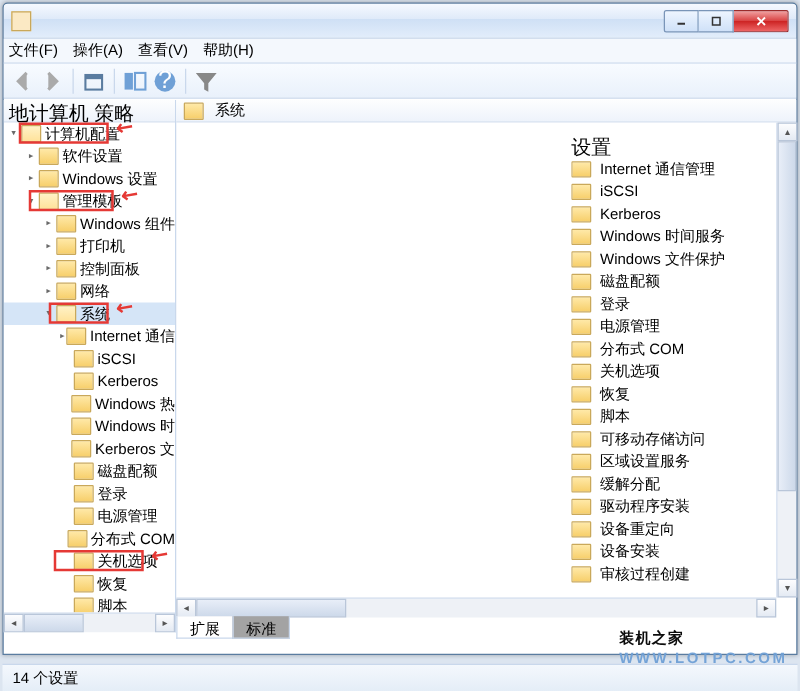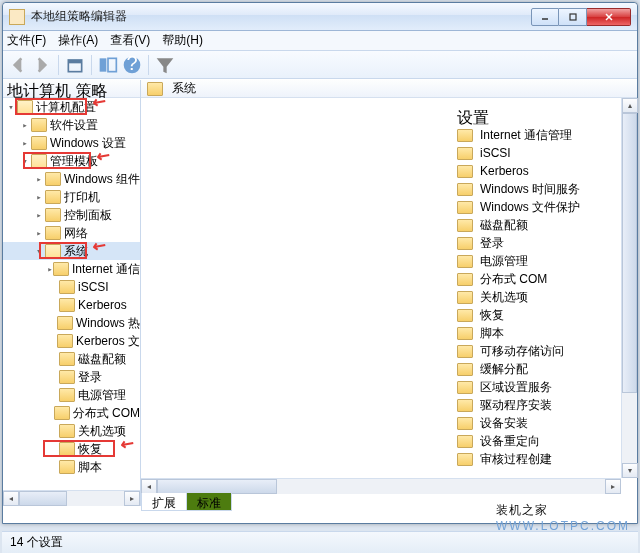--- a/index.html
+++ b/index.html
@@ -44,32 +44,31 @@
 .colhead{position:absolute;left:316px;top:10px;font-size:16px}
 .list{position:absolute;left:316px;top:28px;right:18px;bottom:28px;overflow:hidden}
 .li{display:flex;align-items:center;height:18px;gap:4px}
 .li .fold{width:16px;height:13px}
 .vscroll{position:absolute;right:0;top:0;bottom:28px;width:16px;background:#eef1f6;border-left:1px solid #d5e0ef;display:flex;flex-direction:column}
 .vtrack{flex:1;position:relative}
 .vthumb{position:absolute;left:0;right:0;top:0;height:80%;background:linear-gradient(90deg,#e8eef8,#cdd9ea);border:1px solid #b9c6d9}
 .right-hscroll{position:absolute;bottom:12px;left:0;right:16px;height:16px;background:#eef1f6;border-top:1px solid #d5e0ef;display:flex}
 .tabs{position:absolute;bottom:-5px;left:0;height:18px;display:flex}
 .tab{padding:2px 10px;background:#fff;border:1px solid #c9d8ec;border-top:none;font-size:12px;margin-right:-1px}
-.tab.inactive{background:#4d7c0f}
+.tab.inactive{background:#a3a3a3}
 .status{position:absolute;bottom:0;left:2px;right:2px;height:22px;background:linear-gradient(#f4f8fd,#e4edf7);border-top:1px solid #c9d8ec;padding:3px 8px;font-size:12px;display:flex;align-items:center}
-.watermark{position:absolute;right:10px;bottom:20px;font-size:18px;color:#4b86c9;letter-spacing:1px;opacity:.95;font-weight:normal;pointer-events:none}
+.watermark{position:absolute;right:10px;bottom:20px;font-size:18px;color:#4b86c9;letter-spacing:1px;opacity:.95;font-weight:bold;pointer-events:none}
 .watermark .url{font-size:12px;color:#6fa0d6;display:block;text-align:right;letter-spacing:2px}
 </style>
 </head>
 <body>
 
 <div class="window">
   <div class="titlebar">
     <div class="app-icon"></div>
-    <span class="title">本地组策略编辑器</span>
     <div class="winbtns">
       <div class="winbtn">
           <svg viewBox="0 0 10 10">
             <line x1="2" y1="7" x2="8" y2="7" stroke="#333" stroke-width="1.5"></line>
           </svg>
         </div>
       <div class="winbtn">
           <svg viewBox="0 0 10 10">
             <rect x="2" y="2" width="6" height="6" fill="none" stroke="#333" stroke-width="1.2"></rect>
           </svg>
@@ -194,20 +193,25 @@
             <span class="lbl">Kerberos</span>
           </div>
           <div class="tnode" style="padding-left: 44px;">
             <span class="exp"></span>
             <span class="fold"></span>
             <span class="lbl">Windows 热</span>
           </div>
           <div class="tnode" style="padding-left: 44px;">
             <span class="exp"></span>
             <span class="fold"></span>
+            <span class="lbl">Windows 时</span>
+          </div>
+          <div class="tnode" style="padding-left: 44px;">
+            <span class="exp"></span>
+            <span class="fold"></span>
             <span class="lbl">Kerberos 文</span>
           </div>
           <div class="tnode" style="padding-left: 44px;">
             <span class="exp"></span>
             <span class="fold"></span>
             <span class="lbl">磁盘配额</span>
           </div>
           <div class="tnode" style="padding-left: 44px;">
             <span class="exp"></span>
             <span class="fold"></span>
@@ -312,37 +316,37 @@
             <div class="li">
               <span class="fold"></span>
               <span>脚本</span>
             </div>
             <div class="li">
               <span class="fold"></span>
               <span>可移动存储访问</span>
             </div>
             <div class="li">
               <span class="fold"></span>
+              <span>区域设置服务</span>
+            </div>
+            <div class="li">
+              <span class="fold"></span>
               <span>缓解分配</span>
             </div>
             <div class="li">
               <span class="fold"></span>
-              <span>区域设置服务</span>
-            </div>
-            <div class="li">
-              <span class="fold"></span>
               <span>驱动程序安装</span>
             </div>
             <div class="li">
               <span class="fold"></span>
+              <span>设备重定向</span>
+            </div>
+            <div class="li">
+              <span class="fold"></span>
               <span>设备安装</span>
-            </div>
-            <div class="li">
-              <span class="fold"></span>
-              <span>设备重定向</span>
             </div>
             <div class="li">
               <span class="fold"></span>
               <span>审核过程创建</span>
             </div>
           </div>
         <div class="vscroll">
           <div class="sbbtn">▴</div>
           <div class="vtrack">
               <div class="vthumb"></div>

